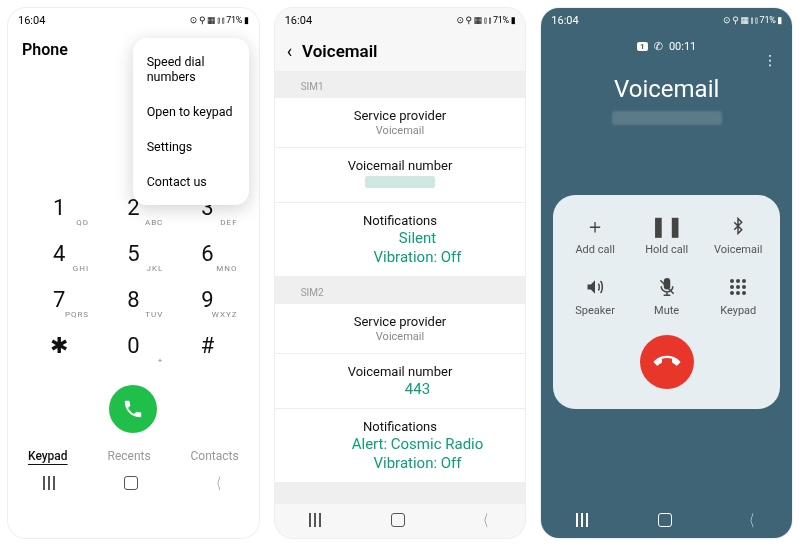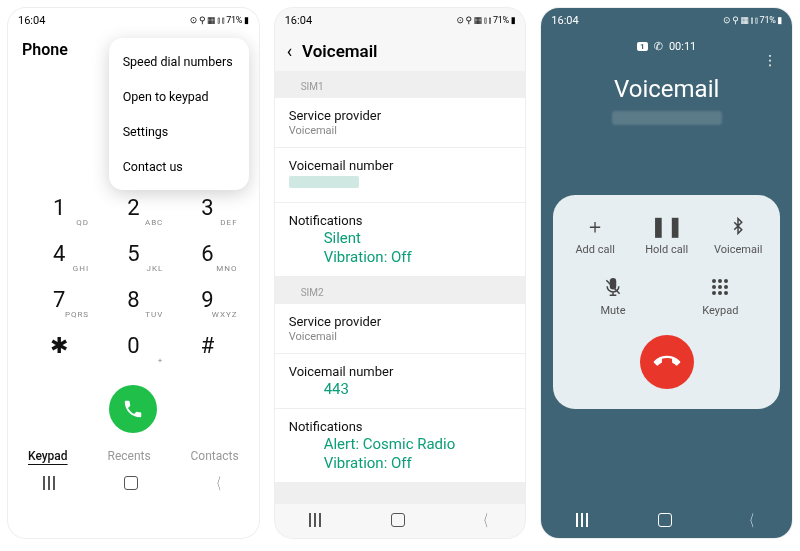--- a/index.html
+++ b/index.html
@@ -7,41 +7,41 @@
   .phone { width: 252px; height: 530px; border-radius: 18px; overflow: hidden; position: relative; background:#fff; box-shadow: 0 0 0 1px #eee; display:flex; flex-direction:column; }
 
   
   .statusbar { display:flex; justify-content:space-between; align-items:center; font-size:11px; padding:4px 10px 2px; height:22px; }
   .statusbar.dark { color:#fff; }
   .statusbar .right { display:flex; gap:3px; align-items:center; font-size:9px; letter-spacing:-0.3px;}
 
   
   .p1 .header { display:flex; align-items:center; padding:10px 14px 4px; }
   .p1 .title { font-size:16px; font-weight:600; }
-  .menu { position:absolute; top:30px; right:10px; background:#fff; border-radius:14px; box-shadow:0 4px 18px rgba(0,0,0,.18); padding:6px 0; width:140px; z-index:5;}
+  .menu { position:absolute; top:30px; right:10px; background:#fff; border-radius:14px; box-shadow:0 4px 18px rgba(0,0,0,.18); padding:6px 0; width:116px; z-index:5;}
   .menu-item { font-size:12.5px; padding:10px 14px; cursor:pointer; }
   .dialpad { margin-top:132px; padding:0 14px; }
   .drow { display:flex; justify-content:space-around; margin-bottom:14px;}
   .dkey { width:60px; text-align:center; cursor:pointer;}
   .dnum { font-size:22px; font-weight:400; color:#111;}
   .dlet { font-size:8px; color:#888; letter-spacing:1px; margin-top:-2px;text-align:right;}
   .callbtn { width:48px; height:48px; border-radius:50%; background:#1fbf4a; margin:6px auto 10px; display:flex; align-items:center; justify-content:center; cursor:pointer;}
   .callbtn svg { fill:#fff; width:22px; height:22px;}
   .tabs { display:flex; justify-content:space-around; padding:6px 0 4px; font-size:12px; color:#999;}
   .tab.active { color:#111; text-decoration:underline; text-underline-offset:4px; font-weight:500;}
   .navbar { display:flex; justify-content:space-around; align-items:center; height:34px; color:#555;}
   .navbar span { font-size:16px; }
 
   
   .p2 { background:#f7f7f7; }
   .p2 .hdr { display:flex; align-items:center; gap:10px; padding:10px 12px; background:#f7f7f7;}
   .p2 .hdr .back { font-size:18px; cursor:pointer;}
   .p2 .hdr .ttl { font-size:17px; font-weight:600;}
   .section-lbl { font-size:10px; color:#999; padding:10px 26px 6px; background:#efefef;}
-  .row { background:#fff; padding:10px 14px; border-bottom:1px solid #eee;}
+  .row { background:#fff; padding:10px 14px; border-bottom:1px solid #eee;text-align:center;}
   .row .t { font-size:13px; color:#111;}
   .row .s { font-size:11px; color:#888; margin-top:1px;}
   .row .g { font-size:15px; color:#0b9e78; margin-top:1px;margin-left:35px;}
   .redact { display:inline-block; width:70px; height:12px; background:#cfe9e2; border-radius:2px; margin-top:3px;}
   .p2 .fill { flex:1; background:#efefef;}
 
   
   .p3 { background:#3f6475; color:#fff; }
   .p3 .statusbar { color:#fff;}
   .tline { text-align:center; font-size:11px; margin-top:10px; display:flex; justify-content:center; align-items:center; gap:6px;}
@@ -240,20 +240,29 @@
             <svg width="18" height="22" viewBox="0 0 24 24" fill="none" stroke="#444" stroke-width="2">
               <path d="M7 7l10 10-5 5V2l5 5L7 17"></path>
             </svg>
           </div>
         <div class="lbl">Voicemail</div>
       </div>
     </div>
     <div class="prow">
       <div class="pbtn">
         <div class="ic">
+            <svg width="22" height="20" viewBox="0 0 24 24" fill="#444">
+              <path d="M3 9v6h4l5 5V4L7 9H3z"></path>
+              <path d="M16 8c1.5 1 1.5 7 0 8M18.5 5c3 2 3 12 0 14" fill="none" stroke="#444" stroke-width="1.8"></path>
+            </svg>
+          </div>
+        <div class="lbl">Speaker</div>
+      </div>
+      <div class="pbtn">
+        <div class="ic">
             <svg width="20" height="22" viewBox="0 0 24 24" fill="none" stroke="#444" stroke-width="1.8">
               <rect x="9" y="2" width="6" height="12" rx="3" fill="#444"></rect>
               <path d="M5 11a7 7 0 0 0 14 0M12 18v4M8 22h8"></path>
               <line x1="4" y1="4" x2="20" y2="20"></line>
             </svg>
           </div>
         <div class="lbl">Mute</div>
       </div>
       <div class="pbtn">
         <div class="ic">

